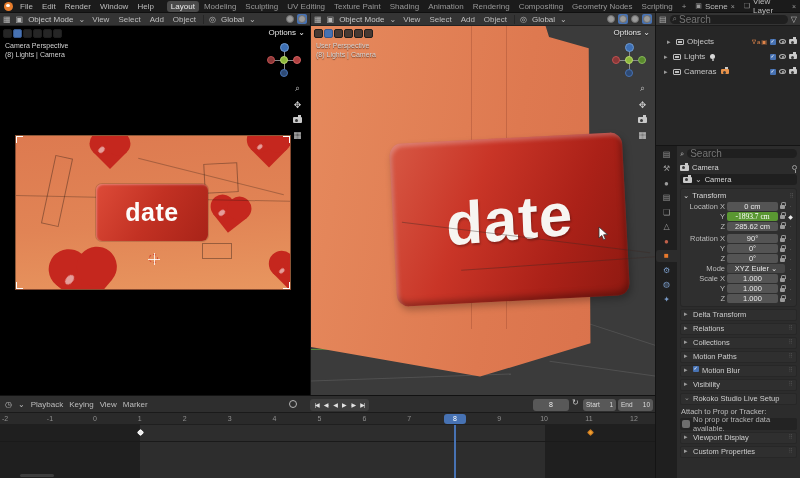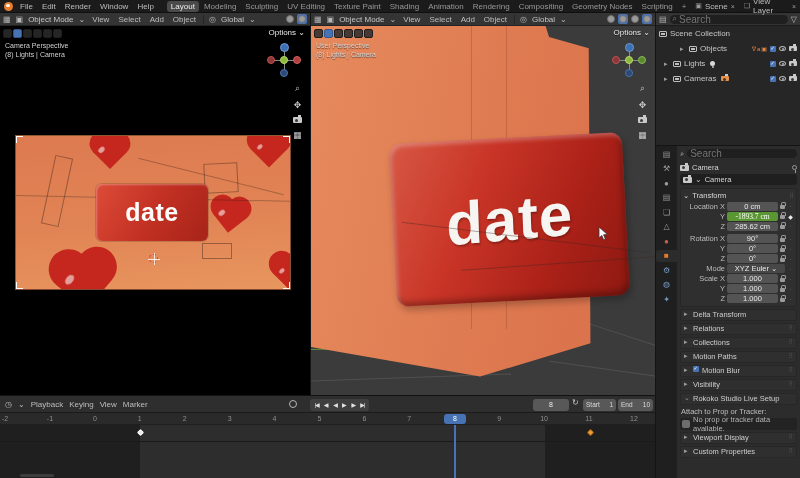--- a/index.html
+++ b/index.html
@@ -390,25 +390,21 @@
 
   <div class="outliner">
     <div class="outl-header">
       <span class="hdr-ico">▤</span>
       <span class="search-box">
         <span>⌕</span>
         <input placeholder="Search" style="">
       </span>
       <span class="hdr-ico">▽</span>
     </div>
-    <div class="outl-row">
-      <span class="coll-ico"></span>
-      <span>Scene Collection</span>
-    </div>
-    <div class="outl-row" style="padding-left:24px;">
+    <div class="outl-row" style="padding-left:11px;margin-top:8px;">
       <span class="tri">▸</span>
       <span class="coll-ico"></span>
       <span>Objects</span>
       <span class="sp"></span>
       <span class="obj-minis">
         <span>∇</span>
         <span>a</span>
         <span>▣</span>
       </span>
       <span class="chk-ico"></span>

